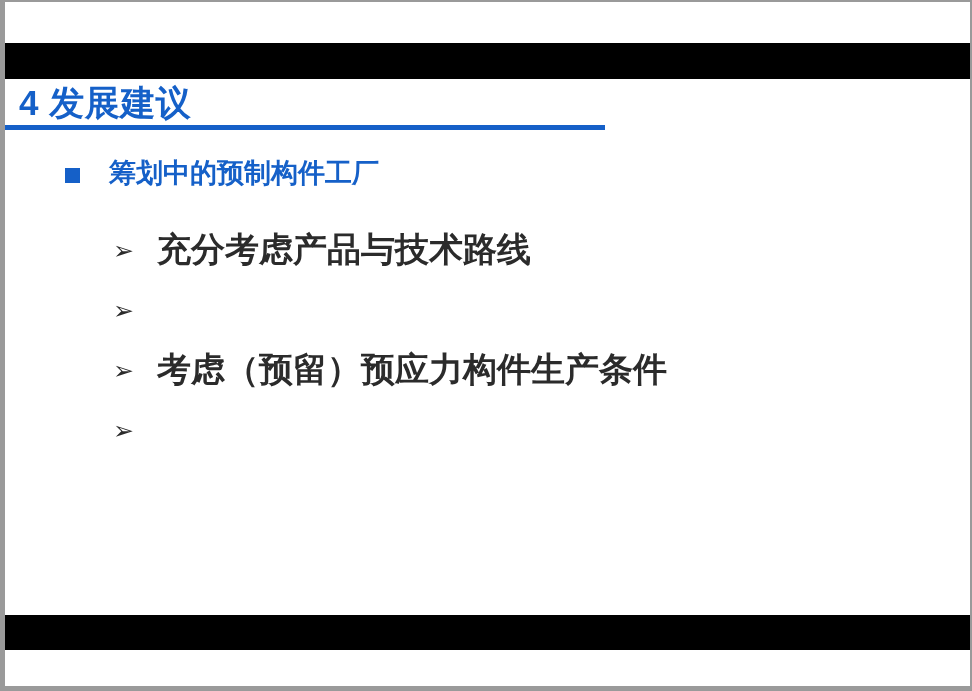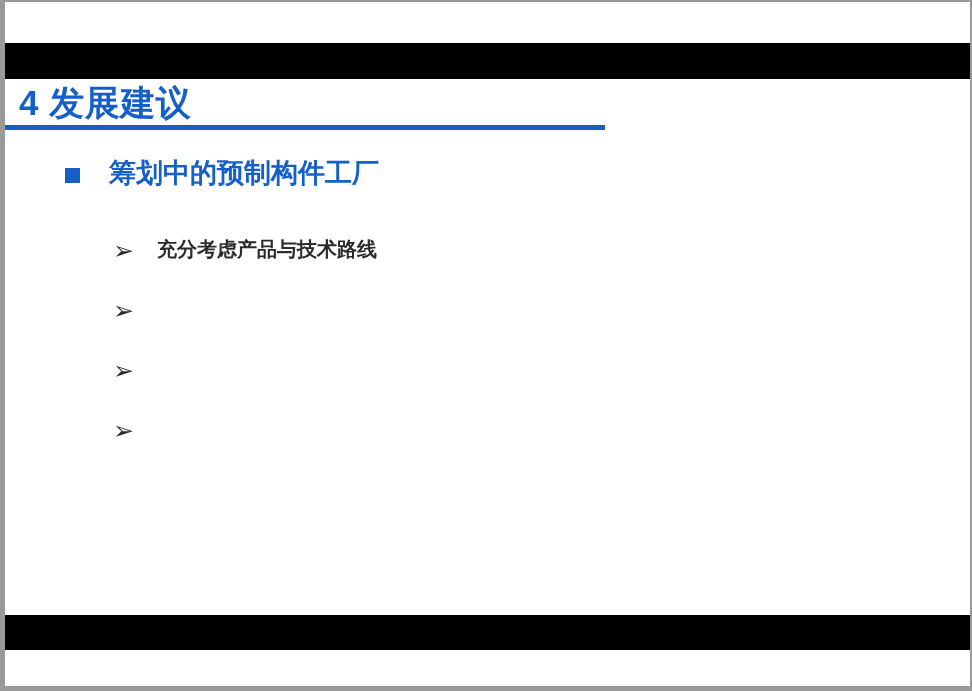--- a/index.html
+++ b/index.html
@@ -114,21 +114,21 @@
     top: 6px;
     font-size: 25px;
     color: #2b2b2b;
     line-height: 34px;
     font-family: "DejaVu Sans", sans-serif;
   }
   .lvl2-text {
     position: absolute;
     left: 152px;
     top: 2px;
-    font-size: 20px;
+    font-size: 34px;
     font-weight: bold;
     color: #2b2b2b;
     white-space: nowrap;
     line-height: 38px;
   }
 </style>
 </head>
 <body>
 
 <div id="slide-frame">
@@ -152,20 +152,21 @@
           <span class="lvl2-marker">➢</span>
           <span class="lvl2-text">充分考虑产品与技术路线</span>
         </div>
 
         <div class="lvl2-row">
           <span class="lvl2-marker">➢</span>
         </div>
 
         <div class="lvl2-row">
           <span class="lvl2-marker">➢</span>
+          <span class="lvl2-text">考虑（预留）预应力构件生产条件</span>
         </div>
 
         <div class="lvl2-row">
           <span class="lvl2-marker">➢</span>
         </div>
 
       </div>
     </div>
 
     <div class="band" id="bottom-band"></div>

